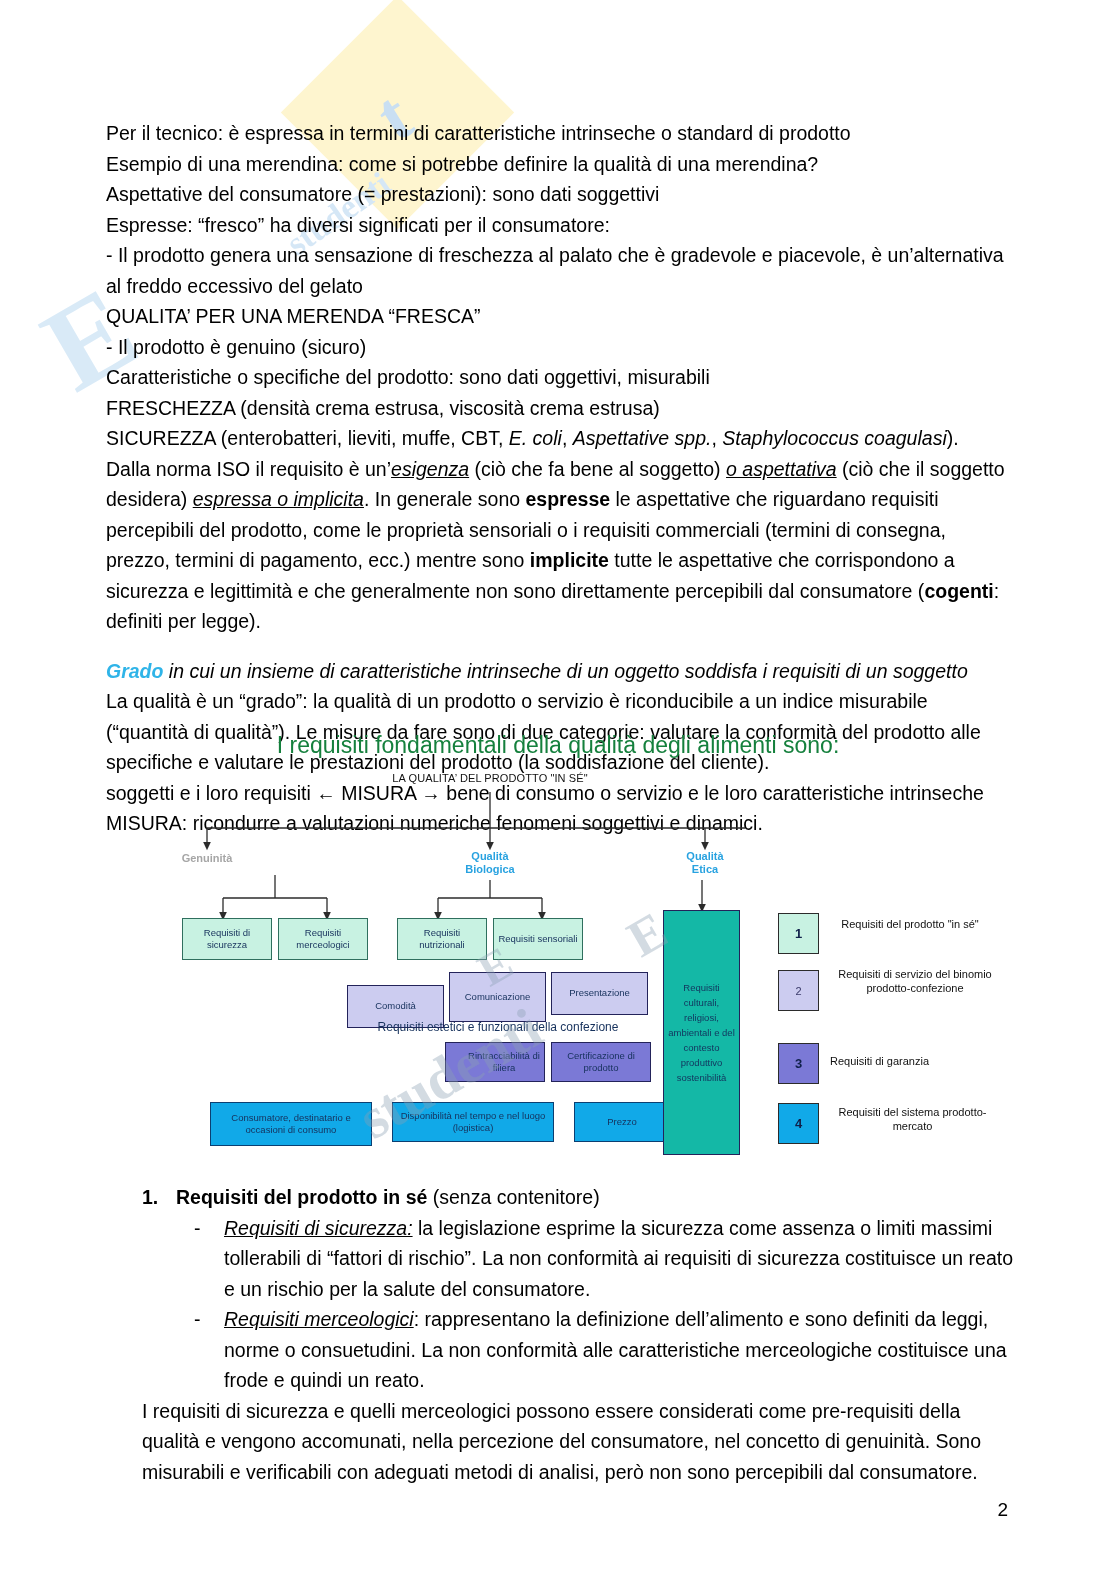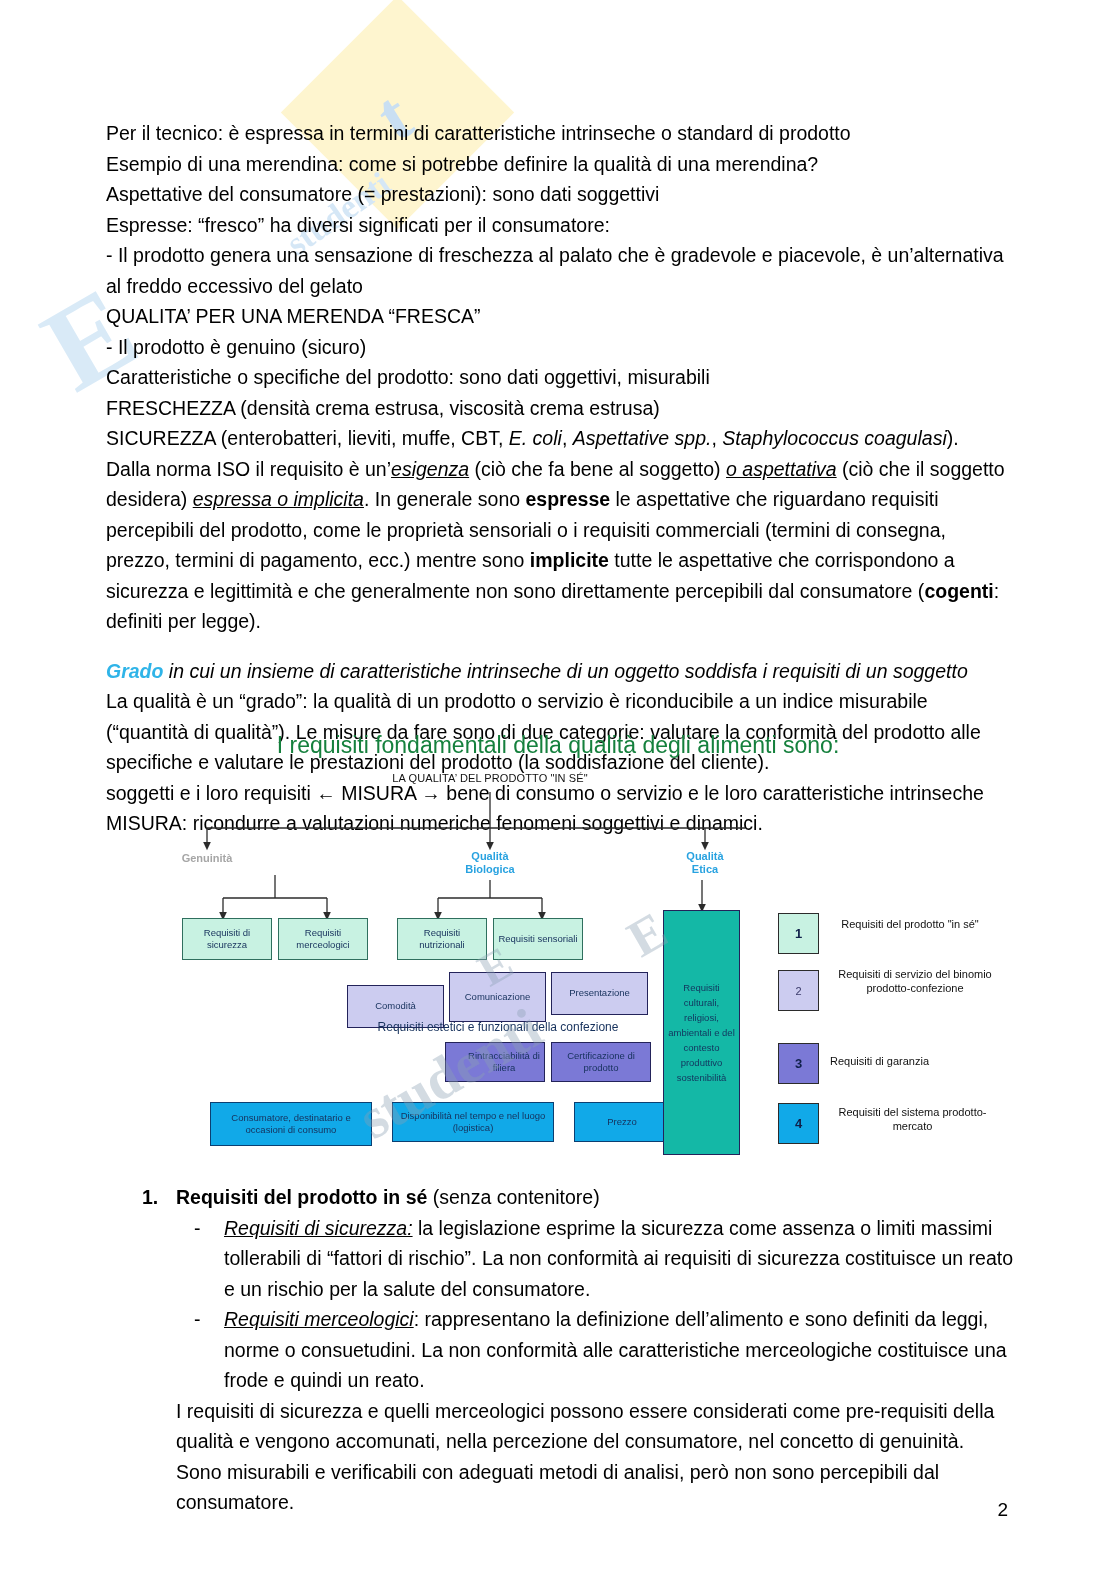--- a/index.html
+++ b/index.html
@@ -217,21 +217,21 @@
     gap: 18px;
   }
   .li-num .marker { width: 16px; font-weight: bold; }
   .sub {
     margin-left: 52px;
     display: flex;
     gap: 20px;
   }
   .sub .dash { width: 10px; }
   .sub .body { flex: 1; }
-  .tail { margin-left: 34px; }
+  .tail { }
 
   .pagenum {
     position: absolute;
     right: 108px;
     bottom: 58px;
     font-size: 19px;
     color: #000;
     z-index: 2;
   }
 </style>

